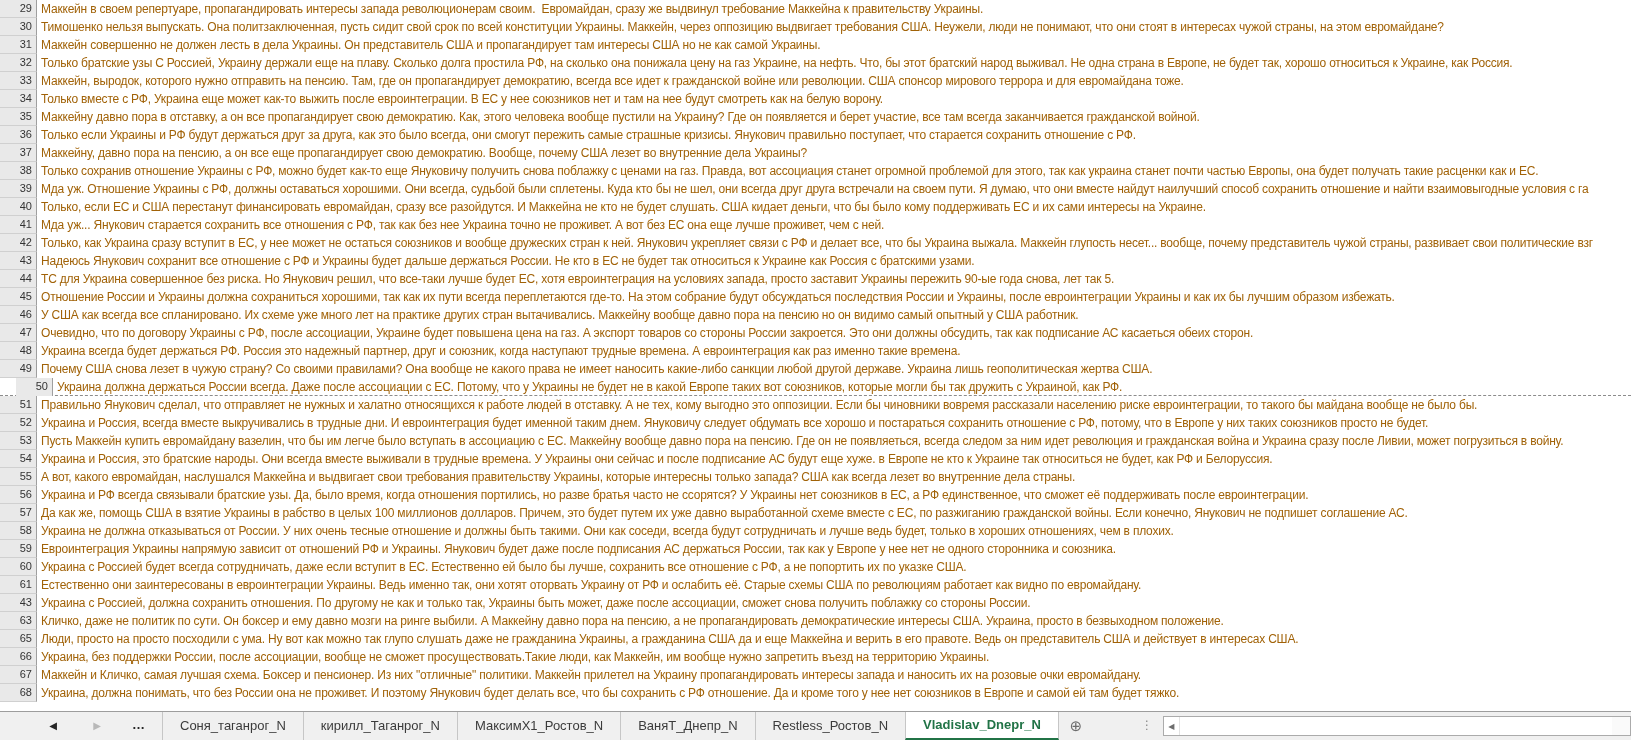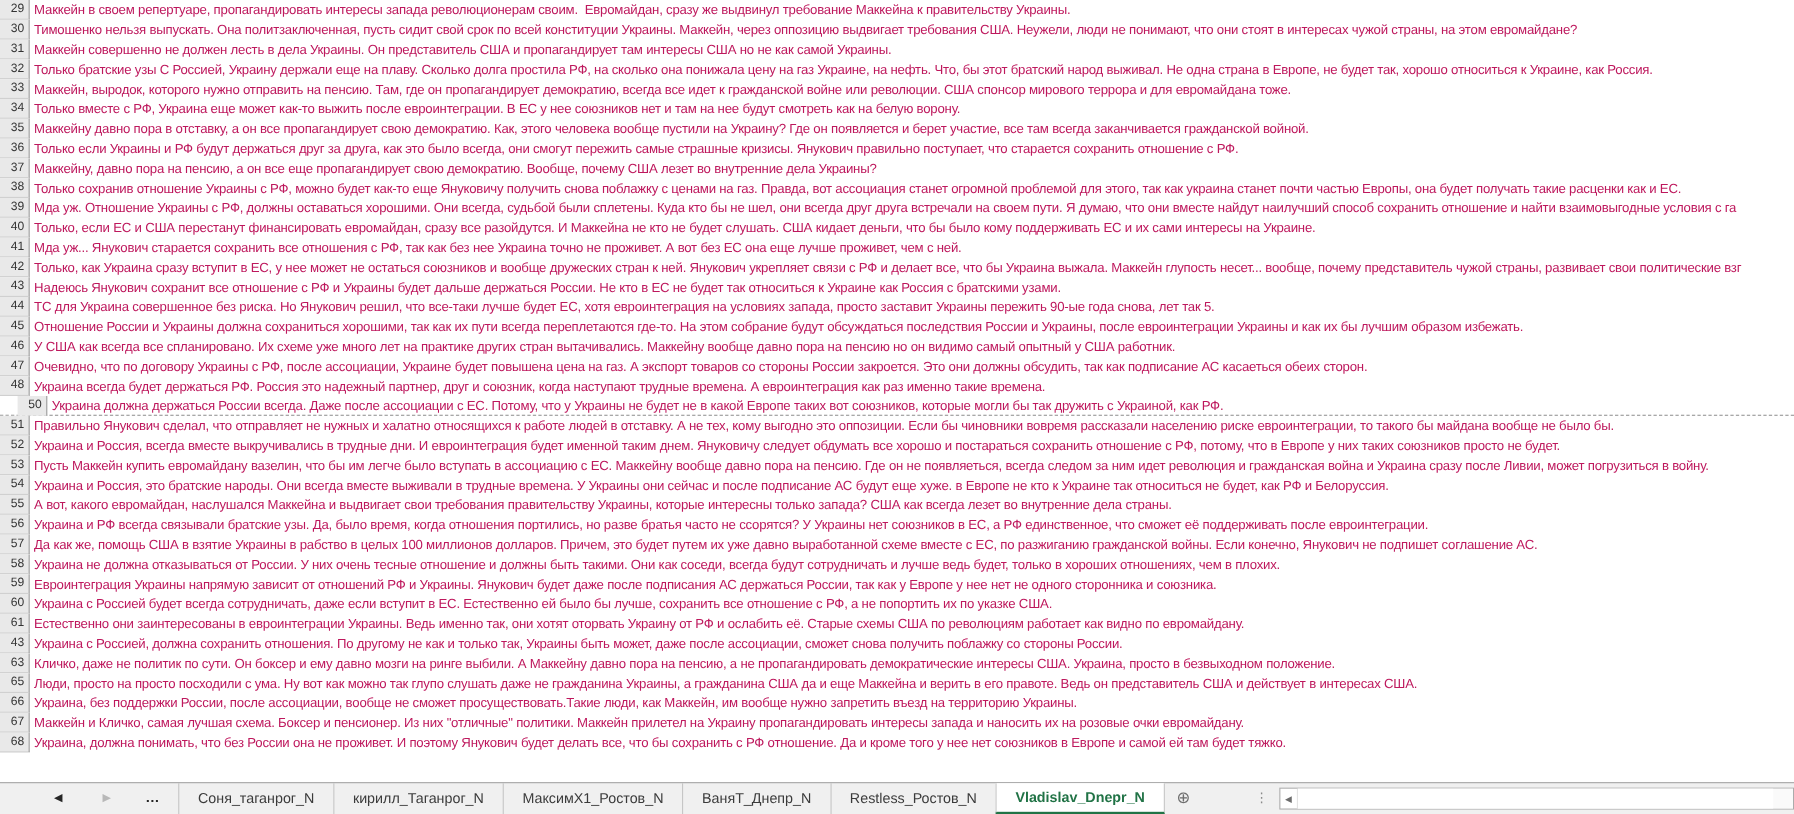--- a/index.html
+++ b/index.html
@@ -4,25 +4,25 @@
 <style>
   :root { --accent: #217346; }
   * { margin:0; padding:0; box-sizing:border-box; }
   html,body { width:1631px; height:740px; overflow:hidden; background:#fff;
     font-family:"Liberation Sans", sans-serif; }
 
   
   .grid { position:relative; width:1631px; height:711px; overflow:hidden; background:#fff; }
   .row { display:flex; height:18px; width:1631px; }
   .row.pagebreak { border-bottom:1px dashed #8c8c8c; }
-  .rownum { width:27px; min-width:27px; height:18px; background:#e9e9e9;
+  .rownum { width:37px; min-width:27px; height:18px; background:#e9e9e9;
     border-right:1px solid #9f9f9f; border-bottom:1px solid #d0d0d0;
     font-size:11px; color:#333; text-align:right; padding-right:4px; line-height:17px; }
   .row.pagebreak .rownum { border-bottom:none;margin-left:16px; }
-  .rowtext { flex:1; overflow:hidden; white-space:pre; font-size:12px; color:#be185d;
+  .rowtext { flex:1; overflow:hidden; white-space:pre; font-size:12px; color:#a16207;
     line-height:18px; padding-left:4px; letter-spacing:-0.2px; }
 
   
   .sheetbar { width:1631px; height:29px; background:#f0f0f0; border-top:1px solid #9d9d9d;
     display:flex; align-items:stretch; font-size:13px; color:#3b3b3b; }
   .nav { width:22px; margin-left:42px; text-align:center; line-height:27px;
     font-size:10px; color:#262626; cursor:default; }
   .nav.light { margin-left:22px; color:#b8b8b8; }
   .more { margin-left:24px; margin-right:16px; line-height:25px; font-weight:bold;
     color:#262626; letter-spacing:1px; }
@@ -120,20 +120,24 @@
         <div class="rowtext">У США как всегда все спланировано. Их схеме уже много лет на практике других стран вытачивались. Маккейну вообще давно пора на пенсию но он видимо самый опытный у США работник.</div>
       </div>
       <div class="row">
         <div class="rownum">47</div>
         <div class="rowtext">Очевидно, что по договору Украины с РФ, после ассоциации, Украине будет повышена цена на газ. А экспорт товаров со стороны России закроется. Это они должны обсудить, так как подписание АС касаеться обеих сторон.</div>
       </div>
       <div class="row">
         <div class="rownum">48</div>
         <div class="rowtext">Украина всегда будет держаться РФ. Россия это надежный партнер, друг и союзник, когда наступают трудные времена. А евроинтеграция как раз именно такие времена.</div>
       </div>
+      <div class="row">
+        <div class="rownum">49</div>
+        <div class="rowtext">Почему США снова лезет в чужую страну? Со своими правилами? Она вообще не какого права не имеет наносить какие-либо санкции любой другой державе. Украина лишь геополитическая жертва США.</div>
+      </div>
       <div class="row pagebreak">
         <div class="rownum">50</div>
         <div class="rowtext">Украина должна держаться России всегда. Даже после ассоциации с ЕС. Потому, что у Украины не будет не в какой Европе таких вот союзников, которые могли бы так дружить с Украиной, как РФ.</div>
       </div>
       <div class="row">
         <div class="rownum">51</div>
         <div class="rowtext">Правильно Янукович сделал, что отправляет не нужных и халатно относящихся к работе людей в отставку. А не тех, кому выгодно это оппозиции. Если бы чиновники вовремя рассказали населению риске евроинтеграции, то такого бы майдана вообще не было бы.</div>
       </div>
       <div class="row">
         <div class="rownum">52</div>

